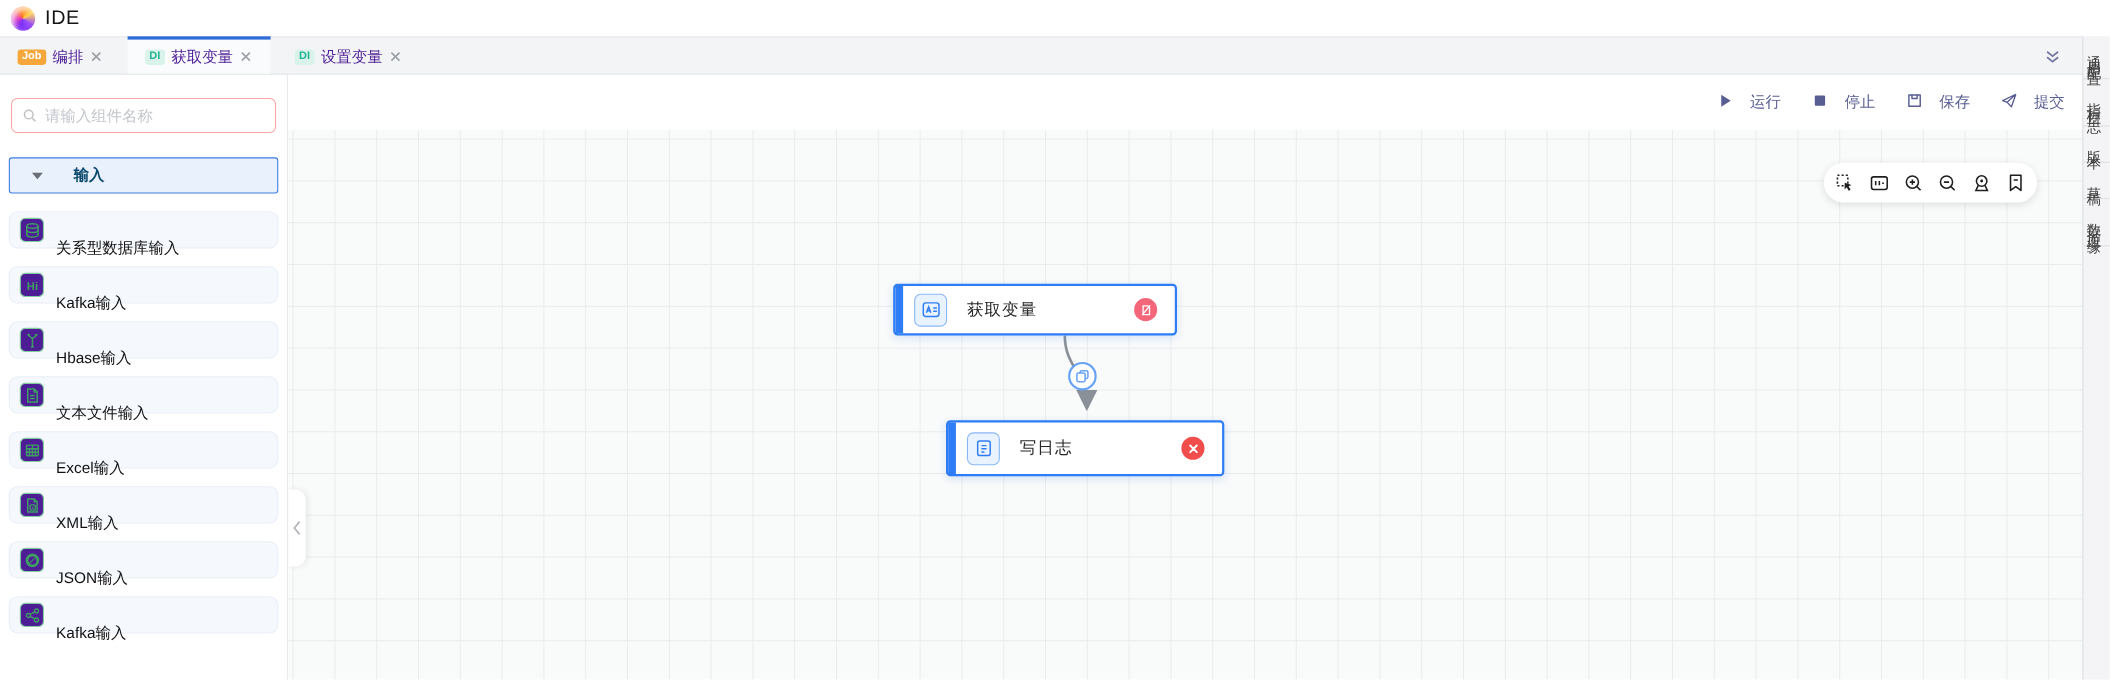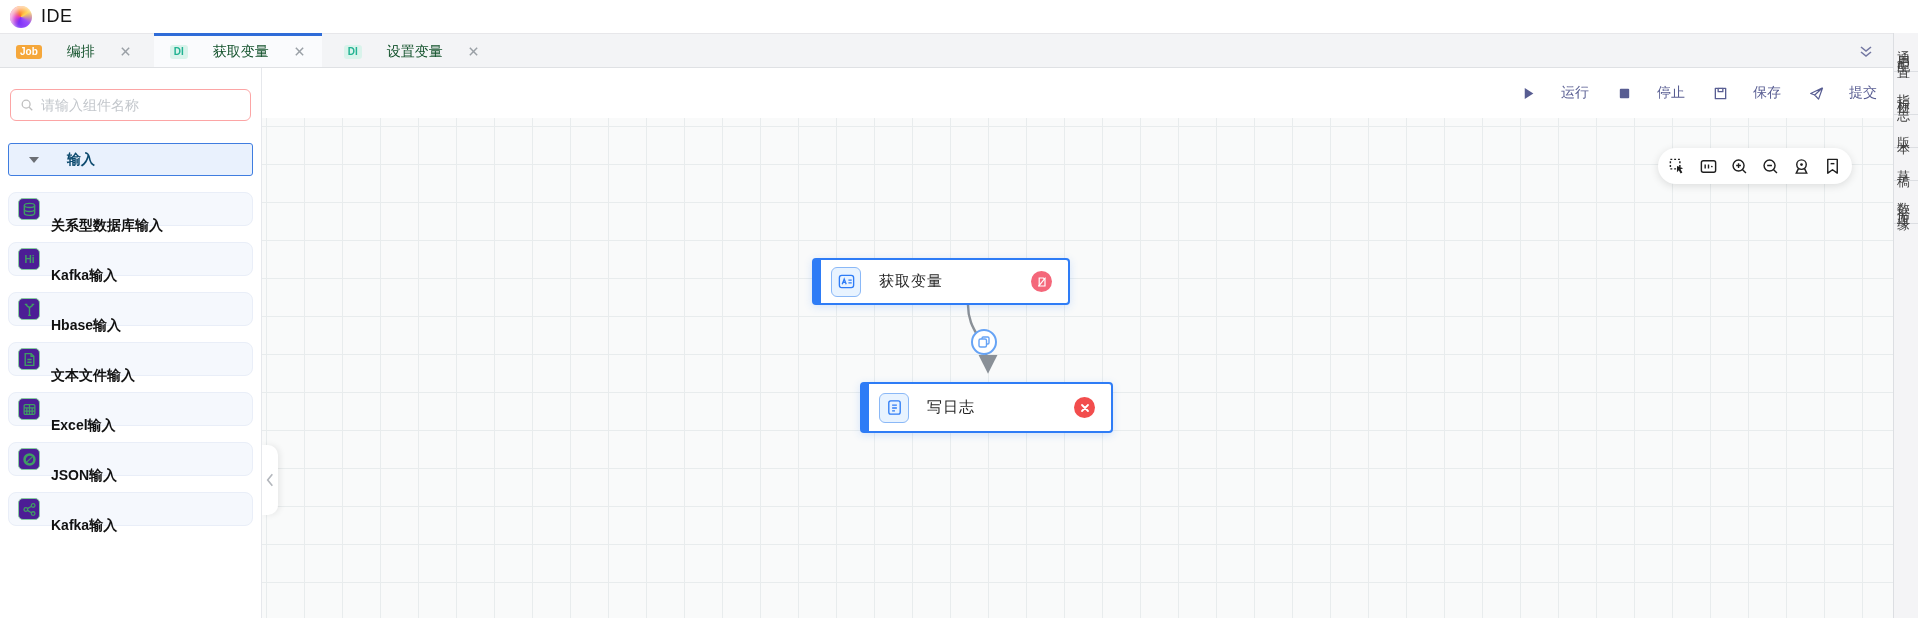--- a/index.html
+++ b/index.html
@@ -10,28 +10,28 @@
   
   .topbar { position:absolute; left:0; top:0; width:1918px; height:33px; background:#fff; display:flex; align-items:center; }
   .logo { width:22px; height:22px; margin-left:10px; border-radius:50%;
           background:conic-gradient(from 200deg,#7b2ff7,#e436c0,#ff7a1a,#ffd34e,#9b4dfc,#7b2ff7);
           box-shadow:inset 3px 3px 5px rgba(255,255,255,.75); }
   .app-title { margin-left:9px; font-size:18px; font-weight:500; color:#141414; letter-spacing:.5px; }
 
   
   .tabbar { position:absolute; left:0; top:33px; width:1893px; height:35px; background:#f3f4f6;
             border-top:1px solid #e7e7ea; border-bottom:1px solid #dfe1e4; display:flex; align-items:stretch; }
-  .tab { display:flex; align-items:center; gap:25px; padding:0 16px; margin-top:-1px;
+  .tab { display:flex; align-items:center; gap:6px; padding:0 16px; margin-top:-1px;
          border-top:3px solid transparent; cursor:pointer; }
   .tab + .tab { margin-left:6px;text-align:center; }
   .tab.active { border-top-color:#2f6cd8; background:#fafbfd; }
   .tab-badge { font-size:10px; font-weight:700; border-radius:3px; padding:2px 4px; line-height:1; }
   .badge-job { background:#f5a73b; color:#fff; }
   .badge-di  { background:#d9f3eb; color:#22b392; }
-  .tab-label { font-size:14px; color:#14532d; }
+  .tab-label { font-size:14px; color:#4c1d95; }
   .tab-close { width:12px; height:12px; color:#9aa0a6; display:flex; align-items:center; }
   .tab-close svg { width:11px; height:11px; stroke:currentColor; stroke-width:1.6; }
   .tabbar-collapse { position:absolute; right:14px; top:6px; width:26px; height:24px; display:flex;
                      align-items:center; justify-content:center; color:#7377a2; cursor:pointer; }
 
   
   .sidebar { position:absolute; left:0; top:68px; width:262px; height:550px; background:#fff;
              border-right:1px solid #e6e8ec; overflow:hidden; padding-top:21px; }
   .search-box { margin:0 10px; height:32px; border:1px solid #fca5a5; border-radius:6px; background:#fff;
                 display:flex; align-items:center; padding:0 9px; gap:7px; }
@@ -43,27 +43,27 @@
                   display:flex; align-items:center; padding-left:20px; cursor:pointer; }
   .caret { width:0; height:0; border-left:5px solid transparent; border-right:5px solid transparent;
            border-top:6px solid #6b6f75; margin-right:28px; }
   .group-label { font-size:14px; font-weight:700; color:#0c4a6e; }
   .comp-item { margin:16px 8px 0; height:34px; background:#f5f8fd; border:1px solid #e9eef8; border-radius:8px;
                display:flex; align-items:center; padding-left:9px; gap:11px; cursor:grab; }
   .comp-item:first-of-type { margin-top:14px; }
   .comp-ico { width:22px; height:22px; border:1.4px solid #86cba0; border-radius:5px; background:#4c1d95;
               display:flex; align-items:center; justify-content:center; color:#3f9e63; flex:none; }
   .comp-ico svg { width:15px; height:15px; }
-  .comp-label { font-size:14px; font-weight:700; color:#111;margin-top:34px; }
+  .comp-label { font-size:14px; font-weight:400; color:#111;margin-top:34px; }
 
   
   .main { position:absolute; left:262px; top:68px; width:1631px; height:550px; background:#fff; }
   .actions { position:absolute; left:0; top:0; width:100%; height:50px; background:#fff;
              display:flex; align-items:center; justify-content:flex-end; gap:28px; padding-right:16px; }
-  .act-btn { display:flex; align-items:center; gap:25px; color:#585d92; font-size:14px; cursor:pointer; }
+  .act-btn { display:flex; align-items:flex-start; gap:15px; color:#585d92; font-size:14px; cursor:pointer; }
   .act-btn svg { width:15px; height:15px; }
 
   .canvas { position:absolute; left:0; top:50px; width:100%; height:500px; background:#f9fafa;
             background-image:linear-gradient(to right,#e8eced 1px,transparent 1px),
                              linear-gradient(to bottom,#e8eced 1px,transparent 1px);
             background-size:38px 38px; background-position:4px 8px; overflow:hidden; }
 
   .collapse-handle { position:absolute; left:0; top:327px; width:16px; height:70px; background:#fff;
                      border-radius:0 10px 10px 0; box-shadow:2px 0 6px rgba(0,0,0,.08);
                      display:flex; align-items:center; justify-content:center; cursor:pointer; }
@@ -209,20 +209,31 @@
     <div class="comp-item">
       <span class="comp-ico">
         <svg viewBox="0 0 14 14" fill="none" stroke="currentColor" stroke-width="1.2">
           <rect x="2" y="2.5" width="10" height="9" rx="1"></rect>
           <path d="M2 5.5h10M2 8.5h10M7 2.5v9M4.5 5.5v6M9.5 5.5v6"></path>
           </svg>
         </span>
       <span class="comp-label">Excel输入</span>
     </div>
 
+    <div class="comp-item">
+      <span class="comp-ico">
+        <svg viewBox="0 0 14 14" fill="none" stroke="currentColor" stroke-width="1.2">
+          <path d="M3 1.5h5.5L11 4v8.5H3z"></path>
+            <path d="M8.5 1.5V4H11"></path>
+          <rect x="5" y="6.5" width="4.5" height="4.5" rx=".8"></rect>
+          <text x="7.3" y="10.3" text-anchor="middle" font-size="4.2" font-weight="bold" stroke="none" fill="currentColor" font-family="inherit">x</text>
+          </svg>
+        </span>
+      <span class="comp-label">XML输入</span>
+    </div>
 
     <div class="comp-item">
       <span class="comp-ico">
         <svg viewBox="0 0 14 14" fill="none" stroke="currentColor">
           <circle cx="7" cy="7" r="4.6" stroke-width="2.4"></circle>
           <path d="M9.8 4.4C8.4 5.4 5.6 8.6 4.2 9.6" stroke-width="1" opacity=".9"></path>
           </svg>
         </span>
       <span class="comp-label">JSON输入</span>
     </div>

